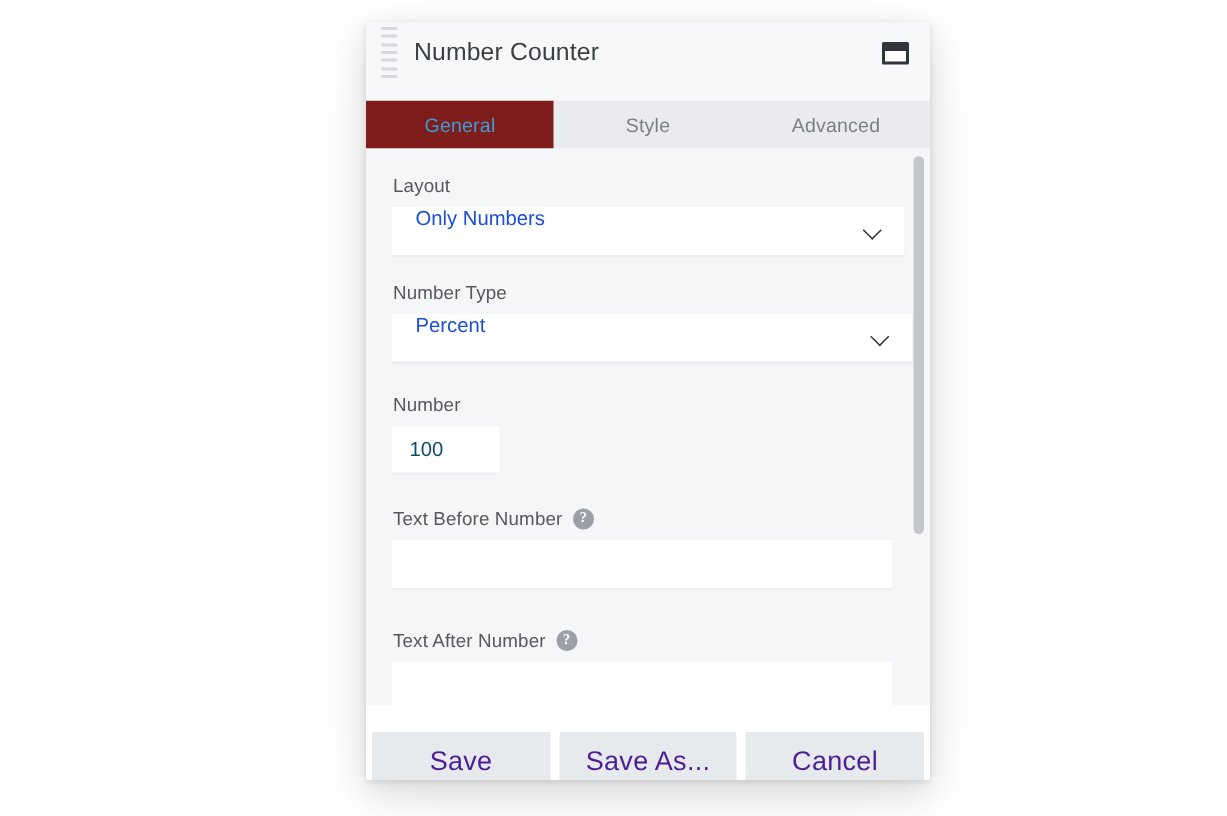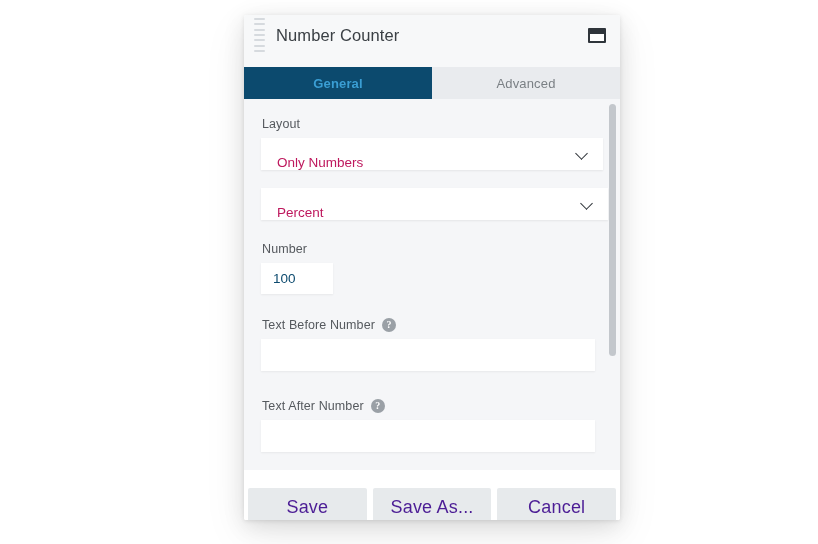--- a/index.html
+++ b/index.html
@@ -110,23 +110,22 @@
     display: flex;
     align-items: center;
     justify-content: center;
     font-size: 13px;
     color: #7b8085;
     cursor: pointer;
     user-select: none;
     letter-spacing: 0.15px;
   }
   .tab.active {
-    background: #0c4a6e;
+    background: #7f1d1d;
     color: #3a9ed4;
-    font-weight: bold;
   }
 
   
   .content-wrap {
     position: relative;
     flex: 1 1 auto;
     background: #f5f6f8;
     overflow: hidden;
   }
   .content {
@@ -162,25 +161,25 @@
     flex: 0 0 auto;
     font-family: "Liberation Serif", serif;
   }
 
   .select-box {
     position: relative;
     height: 32px;
     background: #ffffff;
     box-shadow: 0 1px 2px rgba(0,0,0,0.07);
     display: flex;
-    align-items: flex-end;
+    align-items: flex-start;
     padding: 0 34px 0 16px;
     box-sizing: border-box;
     font-size: 13.5px;
-    color: #be185d;
+    color: #1d4ed8;
     cursor: pointer;
     user-select: none;
   }
   .chevron {
     position: absolute;
     right: 17px;
     top: 50%;
     width: 8px;
     height: 8px;
     margin-top: -5px;
@@ -285,20 +284,23 @@
       </div>
       <div class="panel-title">Number Counter</div>
       <div class="win-icon"></div>
     </div>
 
     <div class="tabs">
       <div class="tab active">
         <span>General</span>
       </div>
       <div class="tab">
+        <span>Style</span>
+      </div>
+      <div class="tab">
         <span>Advanced</span>
       </div>
     </div>
 
     <div class="content-wrap">
       <div class="content">
 
         
         <div class="field-label">
           <span>Layout</span>
@@ -306,20 +308,23 @@
         <div class="row-layout">
           <div class="select-box">
             <span>Only Numbers</span>
             <span class="chevron"></span>
           </div>
         </div>
 
         <div class="spacer-18"></div>
 
         
+        <div class="field-label">
+          <span>Number Type</span>
+        </div>
         <div class="row-numtype">
           <div class="select-box">
             <span>Percent</span>
             <span class="chevron"></span>
           </div>
         </div>
 
         <div class="spacer-22"></div>
 
         

